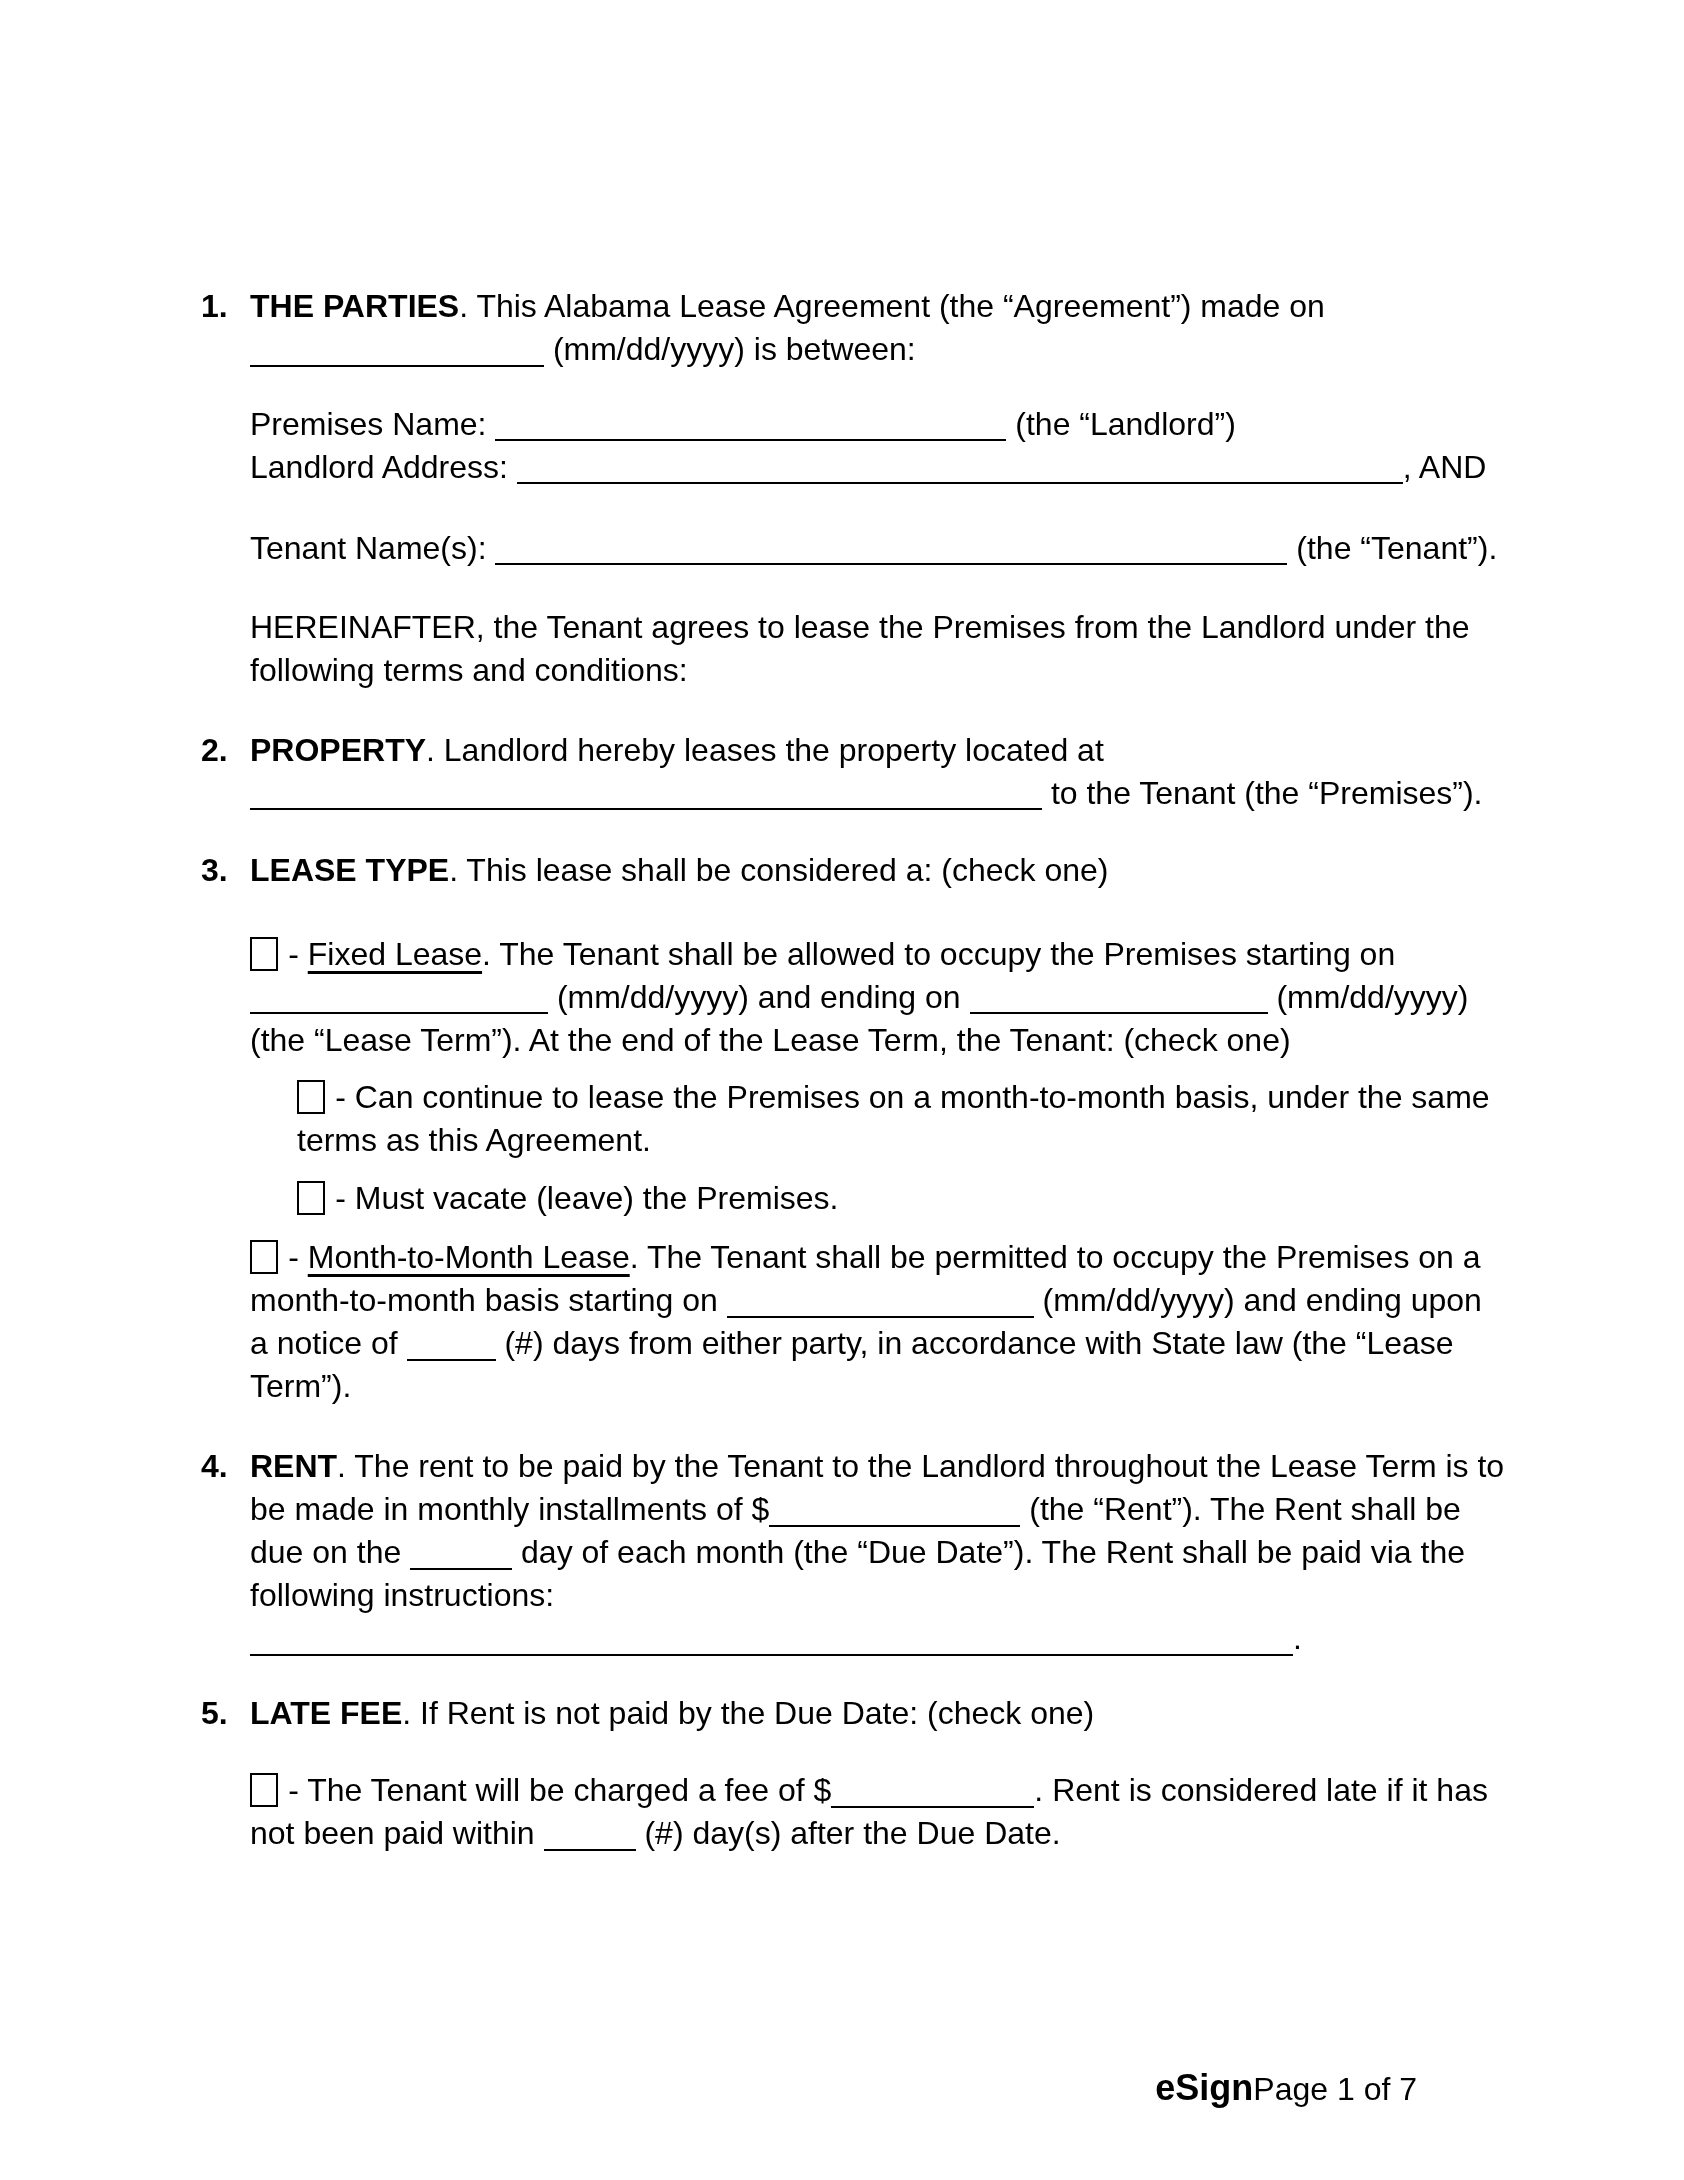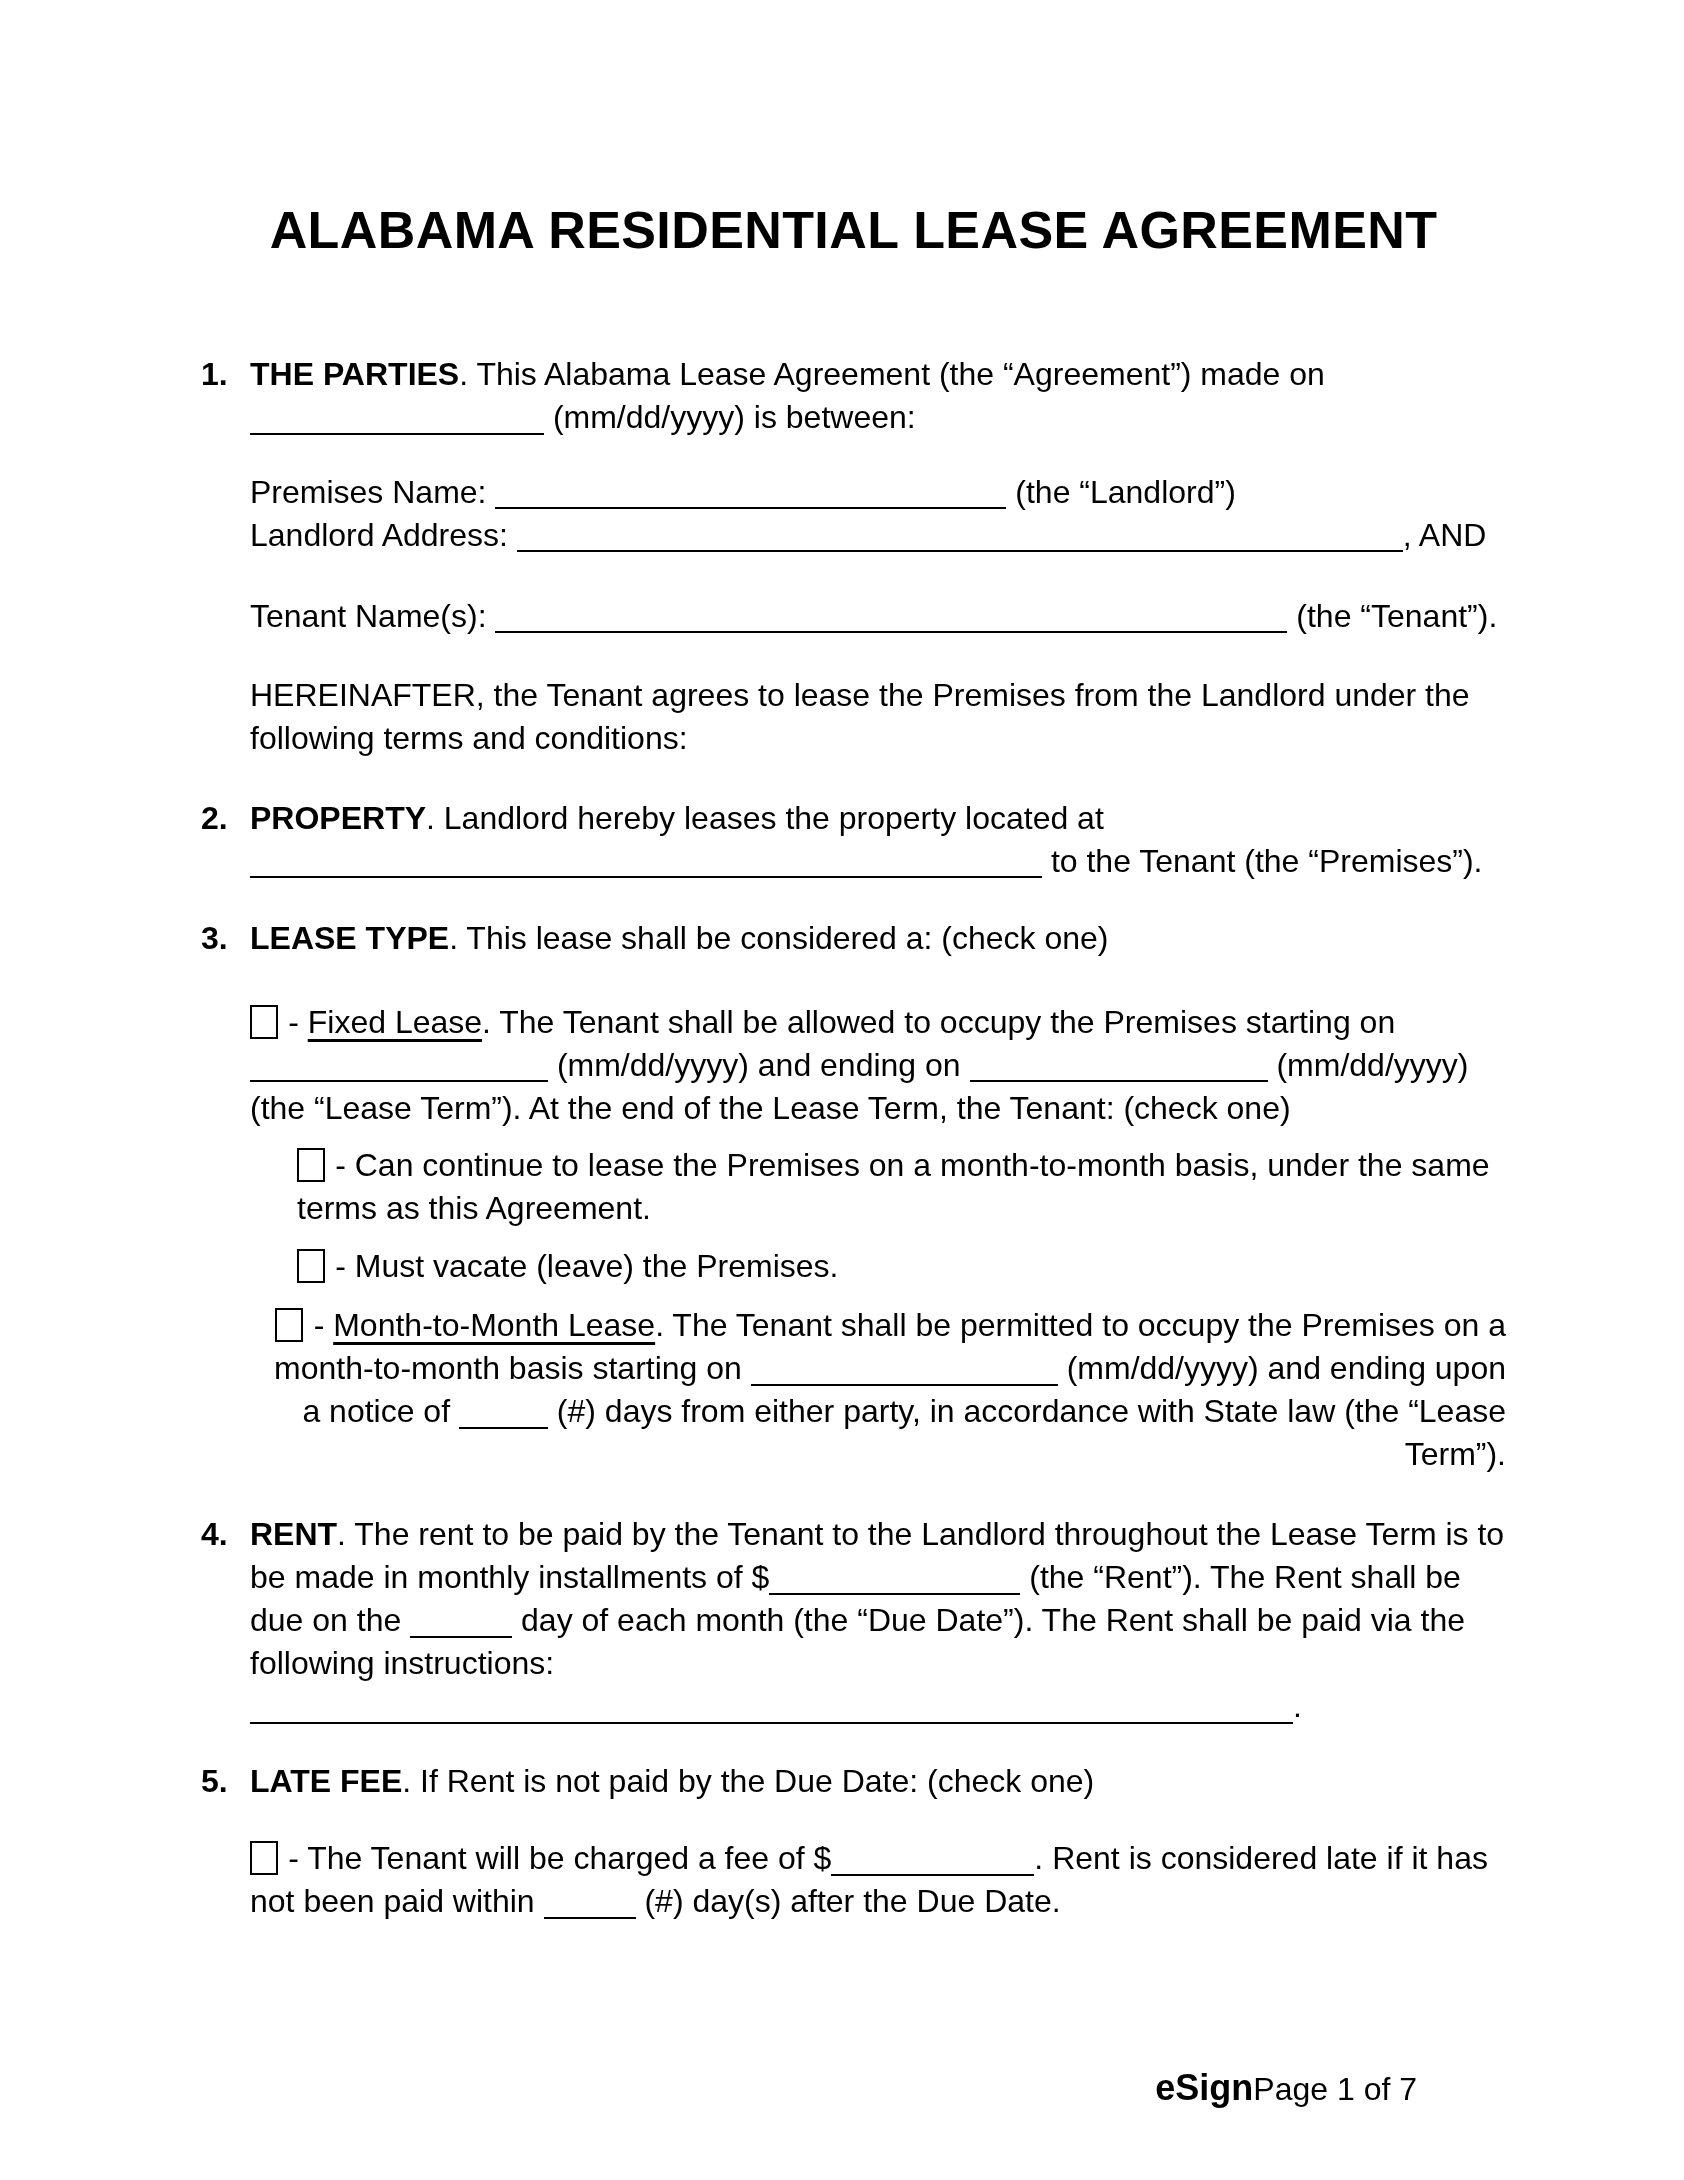--- a/index.html
+++ b/index.html
@@ -66,39 +66,38 @@
   .m-sec1{margin-top:89px;}
   .m-landlord{margin-top:31.5px;}
   .m-tenant{margin-top:38px;}
   .m-parties{margin-top:37px;}
   .m-herein{margin-top:36px;}
   .m-sec2{margin-top:37px;}
   .m-sec3{margin-top:34px;}
   .m-fixed{margin-top:41px;}
   .m-optA{margin-top:14.5px;}
   .m-optB{margin-top:15.3px;}
-  .m-m2m{margin-top:16px;text-align:right;}
+  .m-m2m{margin-top:16px;}
   .m-sec4{margin-top:37px;}
   .m-sec5{margin-top:31.5px;}
   .m-lf1{margin-top:34px;}
   .m-lf2{margin-top:17px;}
   .footer{
     position:absolute;
     left:250px;right:268px;top:2066px;
     display:flex;justify-content:flex-end;align-items:baseline;
   }
   .brand{font-weight:700;font-size:36px;}
   .pagenum{font-size:32px;}
 </style>
 </head>
 <body>
 
 <div class="page">
 
-  <h1 class="title">ALABAMA RESIDENTIAL LEASE AGREEMENT</h1>
 
   <div class="p sec m-sec1">
     <span class="num">1.</span><span class="hd">THE PARTIES</span><span>. This Alabama Lease Agreement (the “Agreement”) made on </span><span class="blank w-agreedate"></span><span> (mm/dd/yyyy) is between:</span>
   </div>
 
   <div class="p m-landlord">
     <span>Premises Name: </span><span class="blank w-llname"></span><span> (the “Landlord”)</span><br>
     <span>Landlord Address: </span><span class="blank w-lladdr"></span><span>, AND</span>
   </div>
 

